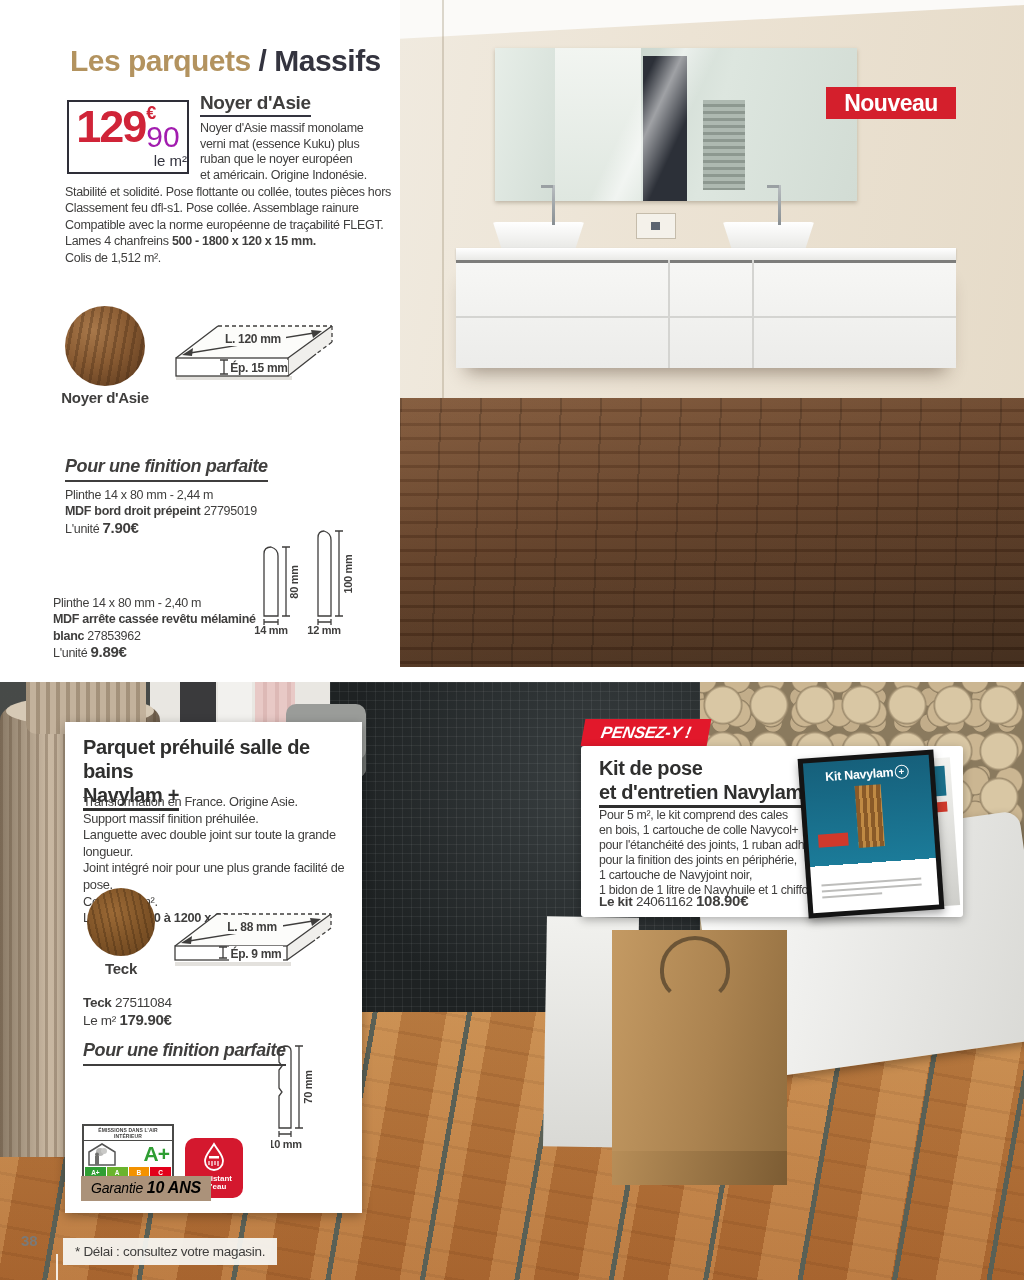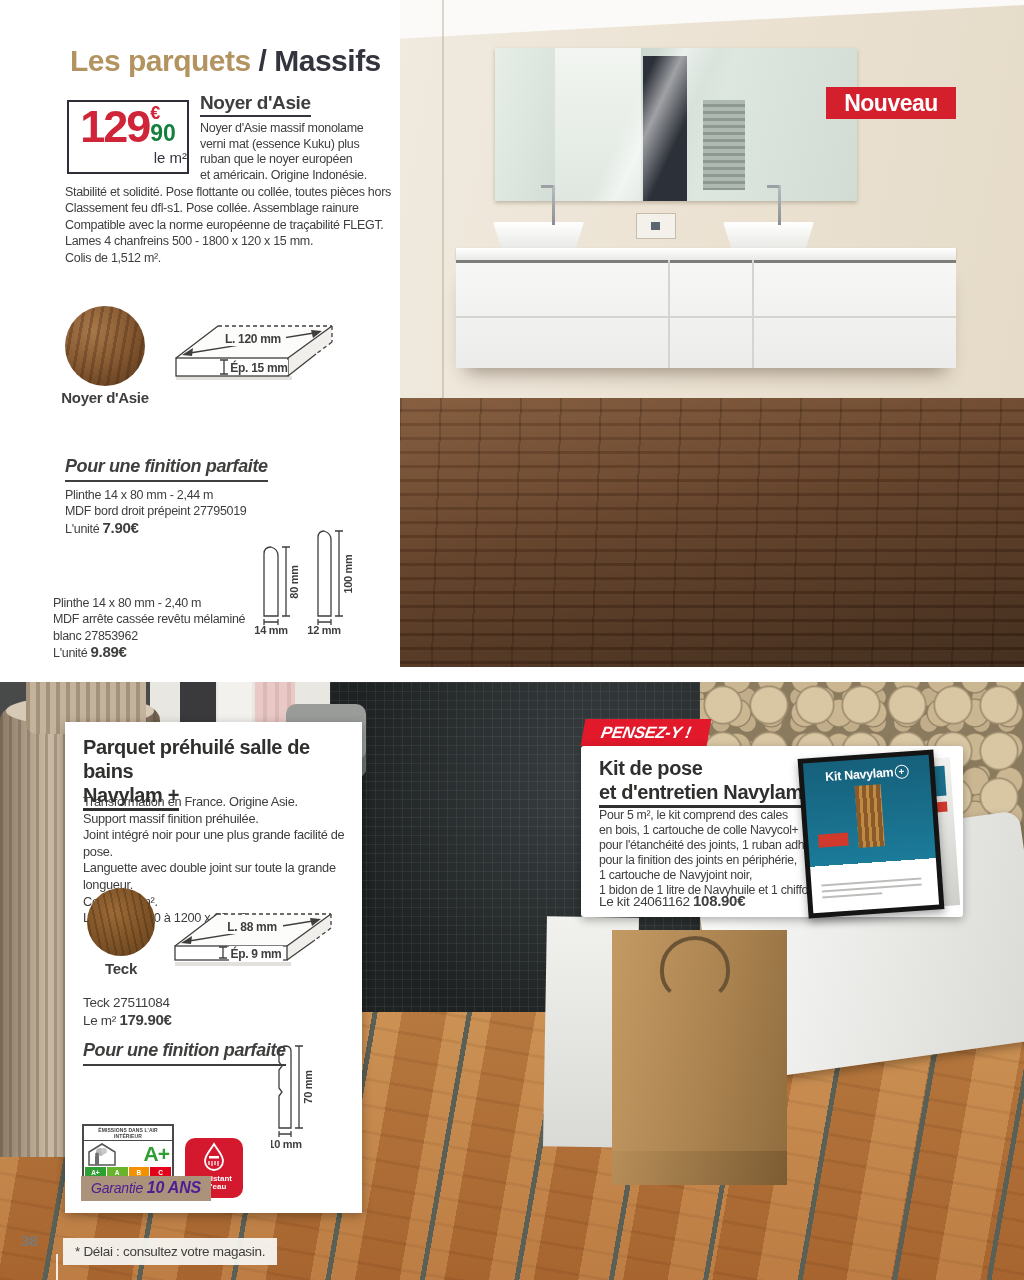--- a/index.html
+++ b/index.html
@@ -1,31 +1,31 @@
 <!DOCTYPE html>
 <html><head>
 <meta charset="utf-8">
 <style>
   html,body{margin:0;padding:0;background:#ffffff;}
   .page{position:relative;width:1024px;height:1280px;background:#fff;overflow:hidden;
         font-family:"Liberation Sans",sans-serif;color:#3f3e3d;}
   .abs{position:absolute;}
   .txt{font-size:12.5px;line-height:16.4px;letter-spacing:-0.3px;color:#3f3e3d;}
-  b,.b{font-weight:normal;}
+  b,.b{font-weight:bold;}
 
   
   .h1{font-size:30px;font-weight:bold;letter-spacing:-0.5px;}
   .h1 .main{color:#b3935f;}
   .h1 .sub{color:#34343f;font-weight:bold;}
   .pricebox{border:2px solid #2e2e38;width:118px;height:70px;text-align:right;background:#fff;}
   .pr-row{display:flex;justify-content:center;align-items:flex-start;margin-top:2px;line-height:1;}
   .pr-int{font-size:45px;font-weight:bold;color:#d02438;letter-spacing:-2px;}
   .pr-col{display:flex;flex-direction:column;align-items:flex-start;margin-left:1px;}
   .pr-cur{font-size:18px;font-weight:bold;color:#d02438;line-height:1;}
-  .pr-dec{font-size:23px;font-weight:bold;color:#15803d;line-height:1;margin-top:0px;}
+  .pr-dec{font-size:30px;font-weight:normal;color:#a21caf;line-height:1;margin-top:0px;}
   .pr-unit{font-size:15px;color:#34343f;margin-top:0px;}
 
   .prodname{font-size:19px;font-weight:bold;letter-spacing:-0.4px;border-bottom:2.5px solid #34343f;
             display:inline-block;padding-bottom:1px;}
   .finhead{font-size:18px;font-weight:bold;font-style:italic;letter-spacing:-0.4px;
            border-bottom:2px solid #3f3e3d;display:inline-block;padding-bottom:3px;}
 
   .swatch{border-radius:50%;}
   .swatch1{width:80px;height:80px;
     background:repeating-linear-gradient(100deg,rgba(60,35,15,.30) 0 3px,rgba(0,0,0,0) 3px 9px),
@@ -132,21 +132,21 @@
   .ctitle{font-size:20px;font-weight:bold;letter-spacing:-0.4px;line-height:24px;color:#2f2f2e;}
   .ctitle .ul{border-bottom:3px solid #2f2f2e;padding-bottom:1px;display:inline-block;}
   .ctxt{font-size:12.8px;line-height:16.6px;letter-spacing:-0.3px;}
   .reflines{font-size:13.5px;line-height:17px;letter-spacing:-0.3px;}
   .price-strong{font-size:15px;font-weight:bold;letter-spacing:-0.3px;}
   .muted{color:#6f6f6e;}
 
   
   .flag{background:#e2182b;color:#fff;font-style:italic;font-weight:bold;font-size:16.5px;
     width:126px;height:27px;line-height:27px;text-align:center;transform:skewX(-10deg);letter-spacing:-0.3px;}
-  .garantie{display:inline-block;background:#ab927a;color:#4c1d95;font-style:italic;
+  .garantie{display:inline-block;background:#ab927a;color:#000000;font-style:italic;
     padding:3px 10px 4px 10px;font-size:14px;letter-spacing:-0.2px;}
   .garantie .big{font-size:16px;font-weight:bold;}
   .resist{width:58px;height:60px;background:#d4182e;border-radius:10px;color:#fff;text-align:center;
     font-size:8px;font-weight:bold;line-height:8.5px;}
   .embox{width:88px;border:2px solid #4a4a48;background:#fff;}
   .emhead{font-size:5px;font-weight:bold;text-align:center;border-bottom:1px solid #4a4a48;
     padding:1px 0;letter-spacing:0.1px;}
   .embody{display:flex;height:26px;align-items:center;justify-content:space-between;padding:0 3px;}
   .emgrade{color:#2f9e33;font-size:21px;font-weight:bold;letter-spacing:-1px;}
   .emscale{display:flex;height:11px;gap:1px;padding:0 1px 1px 1px;}
@@ -320,22 +320,22 @@
   </svg>
 
   <div class="abs card" style="left:65px;top:722px;width:297px;height:491px;">
     <div class="abs ctitle" style="left:18px;top:13px;">
       <div>Parquet préhuilé salle de bains</div>
       <div><span class="ul">Navylam +</span></div>
     </div>
     <div class="abs ctxt" style="left:18px;top:72px;width:270px;">
       <div>Transformation en France. Origine Asie.</div>
       <div>Support massif finition préhuilée.</div>
+      <div>Languette avec double joint sur toute la grande longueur.</div>
       <div>Joint intégré noir pour une plus grande facilité de pose.</div>
-      <div>Languette avec double joint sur toute la grande longueur.</div>
       <div>Colis de 1 m².</div>
       <div><span>Lames de </span><b>300 à 1200 x 88 x 9 mm.</b></div>
     </div>
     <div class="abs swatch swatch2" style="left:22px;top:166px;"></div>
     <div class="abs swlabel" style="left:12px;top:238px;width:88px;">Teck</div>
 
     <svg class="abs" style="left:102px;top:180px;" width="170" height="74" viewBox="0 0 170 74">
       <rect x="8" y="60" width="116" height="4" fill="#e3e1dd"></rect>
       <path d="M8,44 L50,12 L164,12 L120,44 Z" fill="#fcfcfa"></path>
       <path d="M120,44 L164,12 L164,26 L120,58 Z" fill="#f0efec"></path>

